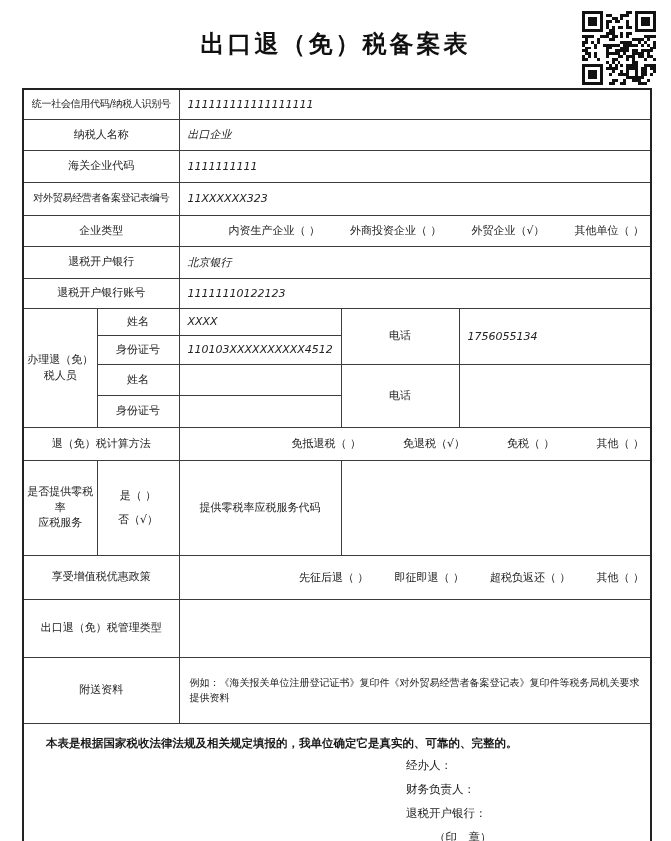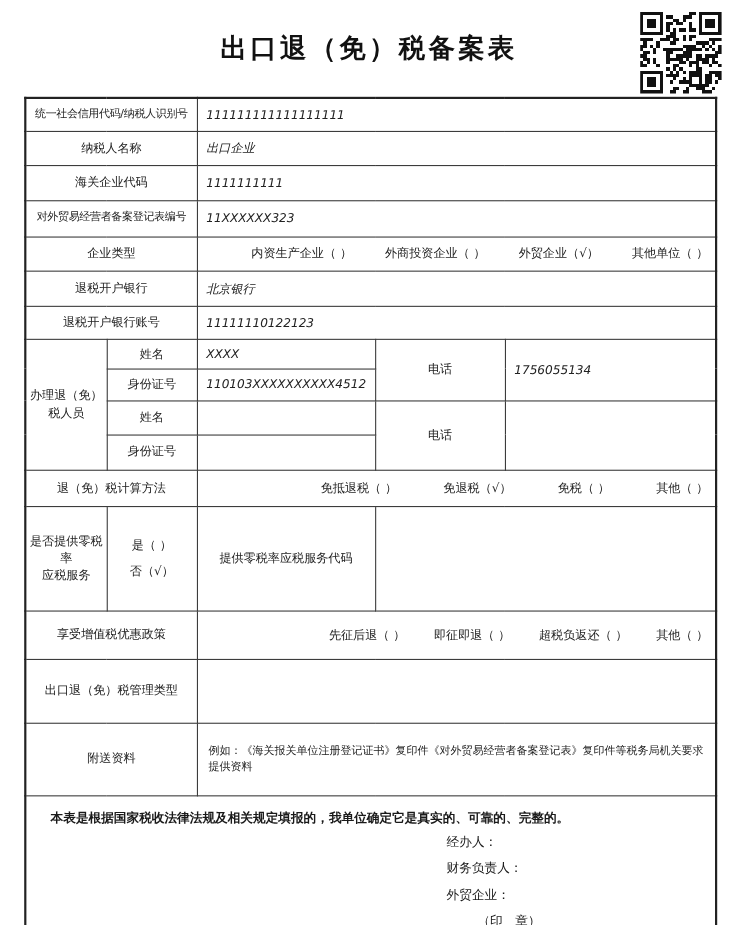--- a/index.html
+++ b/index.html
@@ -393,21 +393,21 @@
       <td class="lbl" colspan="2">附送资料</td>
       <td class="val attach" colspan="3">例如：《海关报关单位注册登记证书》复印件《对外贸易经营者备案登记表》复印件等税务局机关要求提供资料</td>
     </tr>
 
     <tr style="height:136px">
       <td class="decl" colspan="5">
         <div class="decl-statement">本表是根据国家税收法律法规及相关规定填报的，我单位确定它是真实的、可靠的、完整的。</div>
         <div class="decl-sign">
           <div class="sig-line">经办人：</div>
           <div class="sig-line">财务负责人：</div>
-          <div class="sig-line">外贸企业：</div>
+          <div class="sig-line">退税开户银行：</div>
           <div class="seal">（印　章）</div>
 
         </div>
       </td>
     </tr>
   </tbody>
     </table>
 </div>
 
 </body></html>

